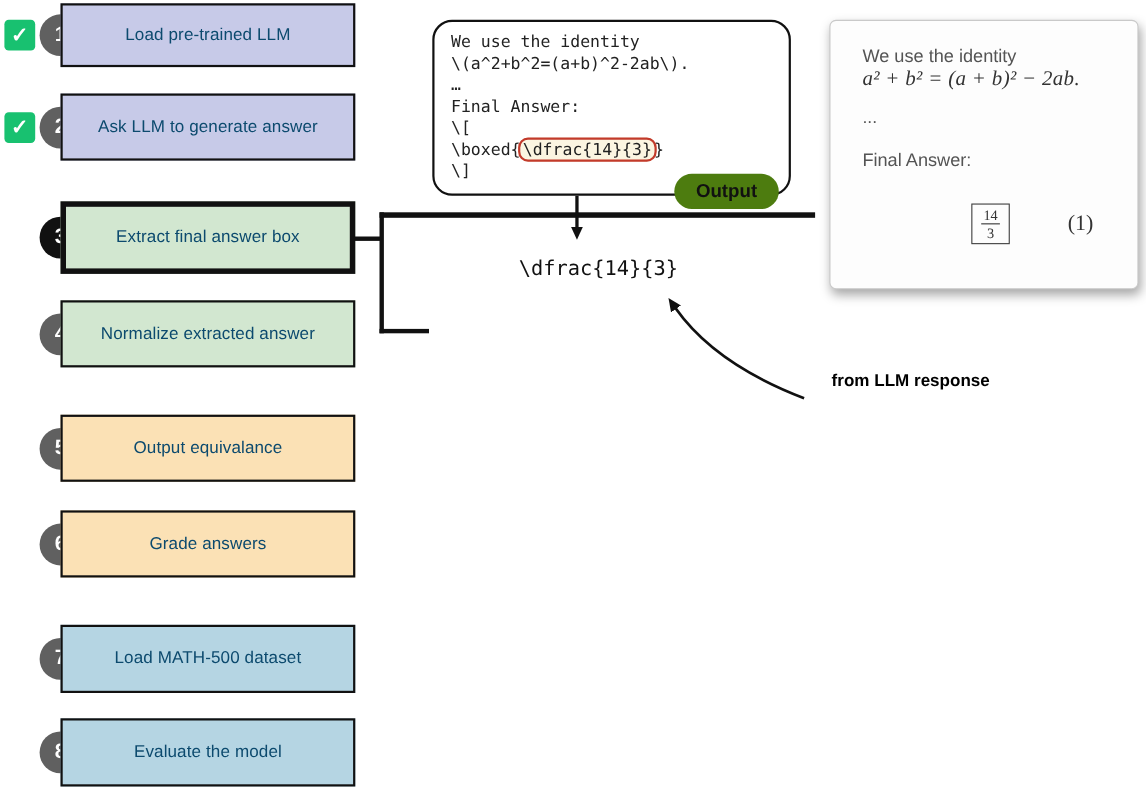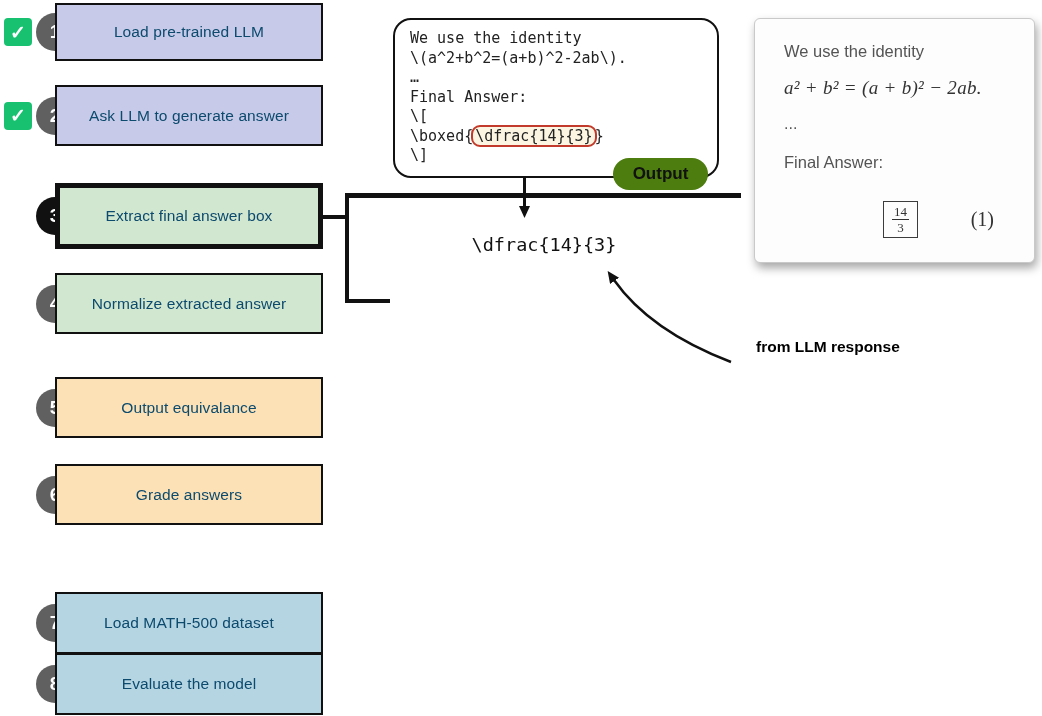--- a/index.html
+++ b/index.html
@@ -4,21 +4,21 @@
 <style>
   * { margin:0; padding:0; box-sizing:border-box; }
   html,body { background:#fff; }
   body { font-family:"Liberation Sans", sans-serif; }
   #canvas { position:relative; width:1042px; height:716px; background:#fff; overflow:hidden; }
 
   
   .step { position:absolute; left:0; width:340px; }
   .s1{top:3px;height:58px} .s2{top:85px;height:61px} .s3{top:183px;height:66px}
   .s4{top:273px;height:61px} .s5{top:377px;height:61px} .s6{top:464px;height:61px}
-  .s7{top:592px;height:62px} .s8{top:653px;height:62px}
+  .s7{top:568px;height:62px} .s8{top:653px;height:62px}
 
   .step .box{
     position:absolute; left:55px; top:0; width:268px; height:100%;
     border:2px solid #111; display:flex; align-items:center; justify-content:center;
     font-size:15.5px; color:#0c4a6e; letter-spacing:.1px;
   }
   .c-purple .box{background:#c7cae8}
   .c-green  .box{background:#d2e7d0}
   .c-orange .box{background:#fbe1b5}
   .c-blue   .box{background:#b5d5e3}
@@ -82,21 +82,21 @@
   
   #card{
     position:absolute; left:754px; top:18px; width:281px; height:245px;
     background:#fdfdfd; border:1px solid #c9c9c9; border-radius:6px;
     box-shadow:2px 5px 10px rgba(0,0,0,0.35);
     padding:23px 26px 0 29px; color:#4f4f4f;
   }
   .card-line1{font-size:16.5px; color:#545454}
   .card-math{
     font-family:"Liberation Serif", serif; font-style:italic;
-    font-size:19px; color:#333; margin-top:16px; letter-spacing:.3px;
+    font-size:19px; color:#333; letter-spacing:.3px;
   }
   .card-dots{margin-top:16px; font-size:16px; color:#545454}
   .card-fa{margin-top:20px; font-size:16.5px; color:#545454}
   .card-eq{display:flex; align-items:center; margin-top:29px}
   .frac-box{
     margin-left:99px; border:1.5px solid #3c3c3c; padding:2px 8px;
     font-family:"Liberation Serif", serif; font-size:13px; color:#333; text-align:center;
   }
   .frac-num{display:block; border-bottom:1px solid #333; padding:0 2px; line-height:15px}
   .frac-den{display:block; line-height:15px}

